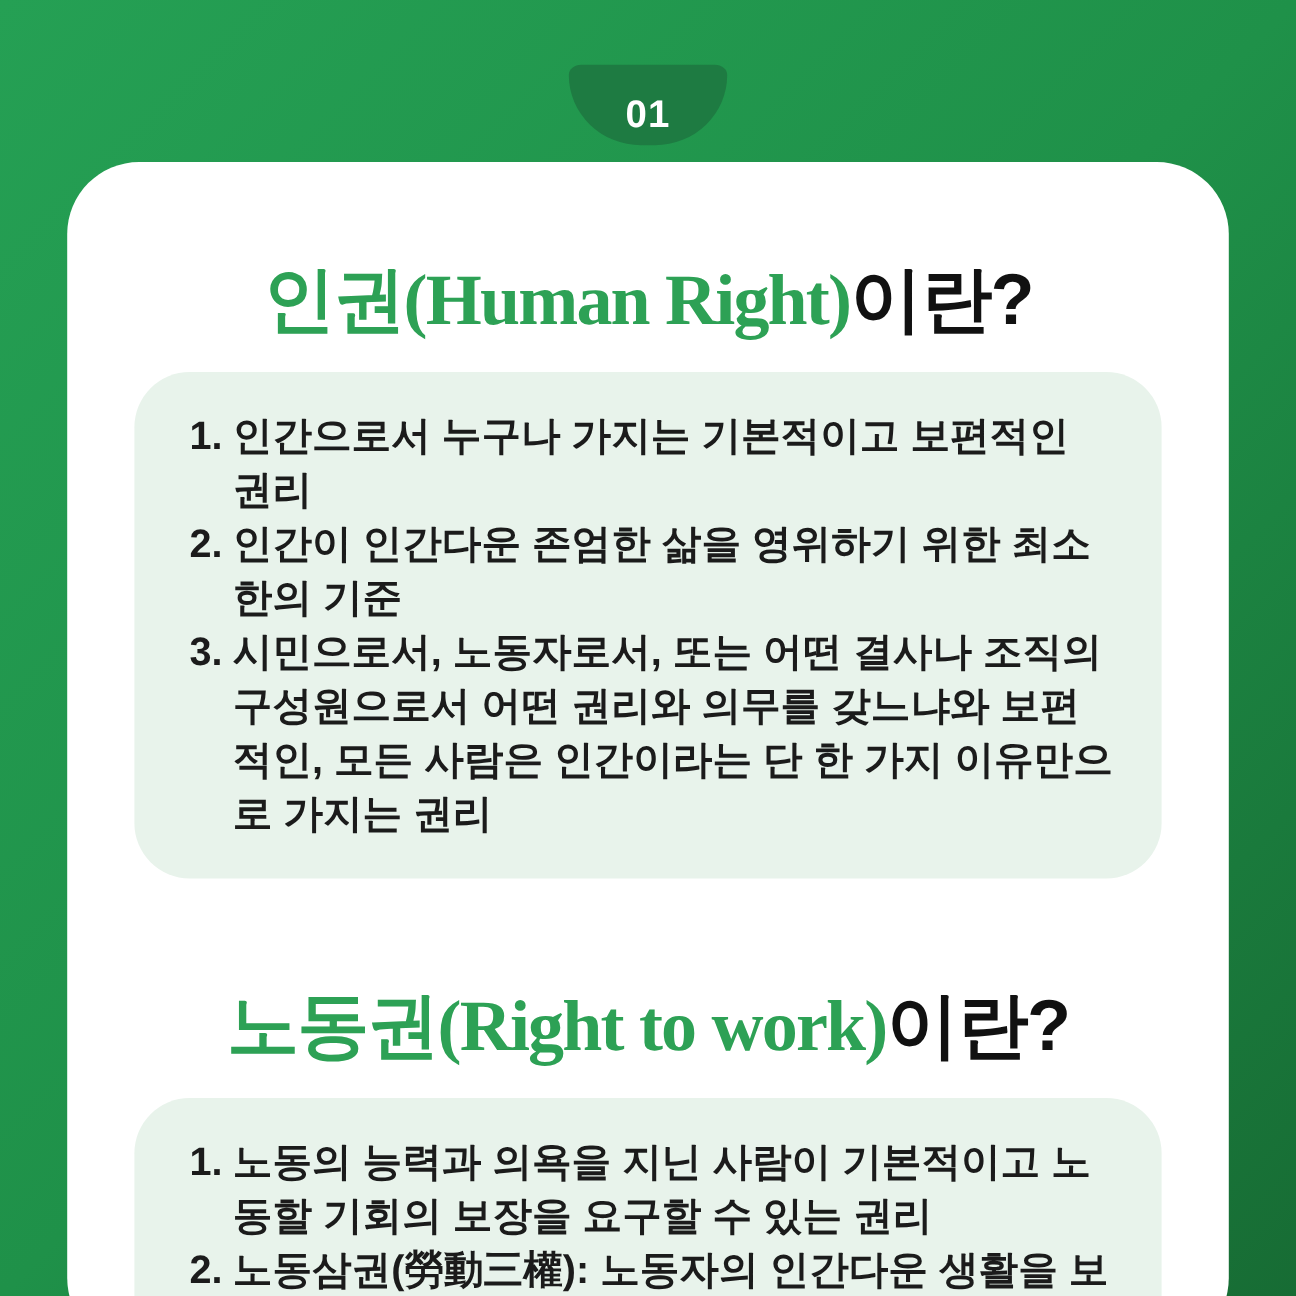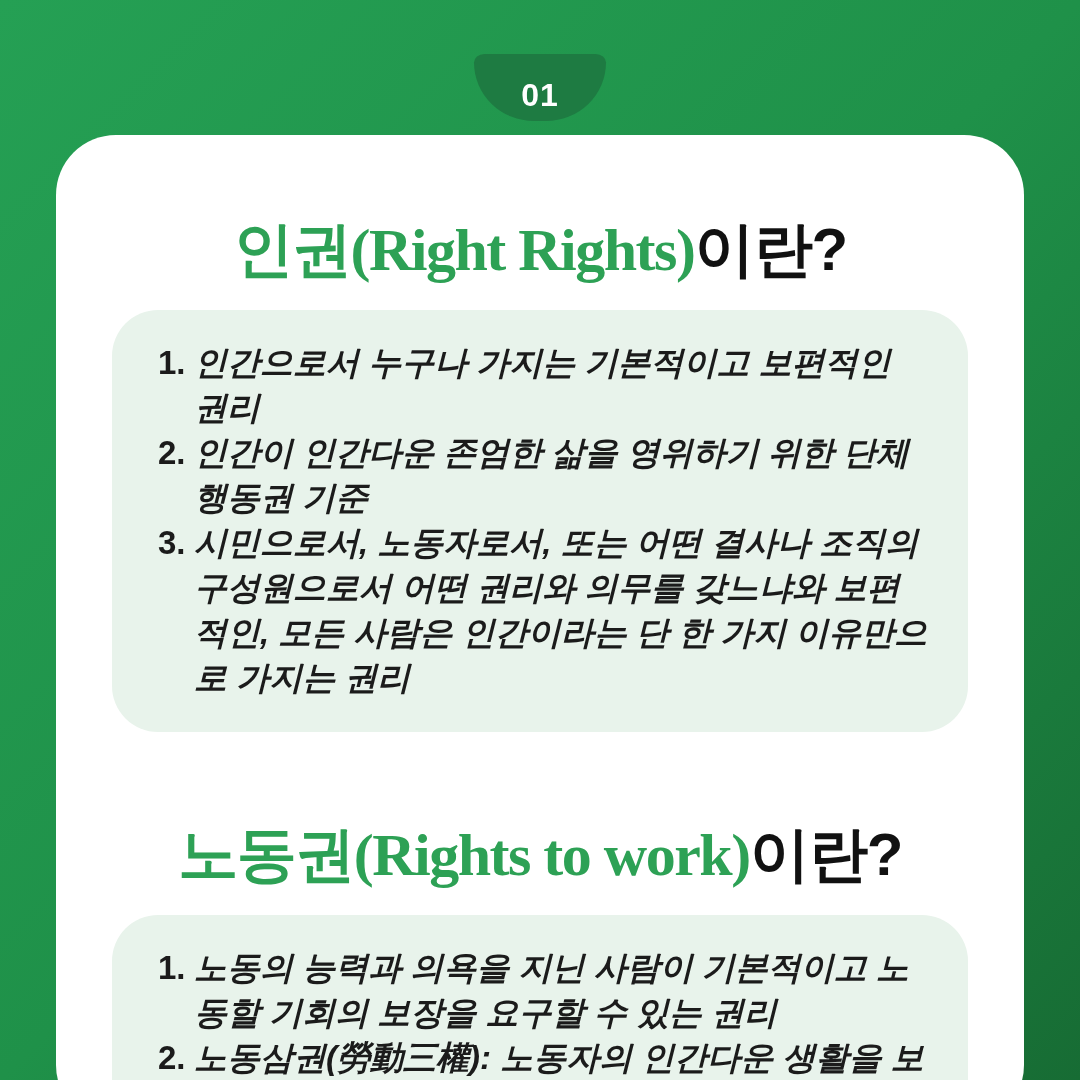--- a/index.html
+++ b/index.html
@@ -81,51 +81,51 @@
     background: var(--box-mint);
     border-radius: 46px;
     padding: 30px 40px 32px 46px;
     color: var(--body-text);
     font-size: 33px;
     font-weight: bold;
     line-height: 45px;
   }
   .list-item { display: flex; align-items: flex-start; }
   .item-number { flex: 0 0 36px; }
-  .item-text { flex: 1 1 auto; font-style: italic; }
+  .item-text { flex: 1 1 auto; }
 </style>
 </head>
 <body>
 
 <div class="badge">
   <span>01</span>
 </div>
 
 <div class="card">
 
   <section>
-    <h1 class="section-title"><span class="title-accent">인권(Right Rights)</span><span class="title-suffix">이란?</span></h1>
+    <h1 class="section-title"><span class="title-accent">인권(Human Right)</span><span class="title-suffix">이란?</span></h1>
     <div class="definition-box">
       <div class="list-item">
         <span class="item-number">1.</span>
         <span class="item-text">인간으로서 누구나 가지는 기본적이고 보편적인 권리</span>
       </div>
       <div class="list-item">
         <span class="item-number">2.</span>
-        <span class="item-text">인간이 인간다운 존엄한 삶을 영위하기 위한 단체행동권 기준</span>
+        <span class="item-text">인간이 인간다운 존엄한 삶을 영위하기 위한 최소한의 기준</span>
       </div>
       <div class="list-item">
         <span class="item-number">3.</span>
         <span class="item-text">시민으로서, 노동자로서, 또는 어떤 결사나 조직의 구성원으로서 어떤 권리와 의무를 갖느냐와 보편적인, 모든 사람은 인간이라는 단 한 가지 이유만으로 가지는 권리</span>
       </div>
     </div>
   </section>
 
   <section>
-    <h1 class="section-title second"><span class="title-accent">노동권(Rights to work)</span><span class="title-suffix">이란?</span></h1>
+    <h1 class="section-title second"><span class="title-accent">노동권(Right to work)</span><span class="title-suffix">이란?</span></h1>
     <div class="definition-box">
       <div class="list-item">
         <span class="item-number">1.</span>
         <span class="item-text">노동의 능력과 의욕을 지닌 사람이 기본적이고 노동할 기회의 보장을 요구할 수 있는 권리</span>
       </div>
       <div class="list-item">
         <span class="item-number">2.</span>
         <span class="item-text">노동삼권(勞動三權): 노동자의 인간다운 생활을 보장하기 위해 헌법에서 정한 세 가지 중요한 권리. 단결권, 단체교섭권, 단체행동권</span>
       </div>
     </div>

